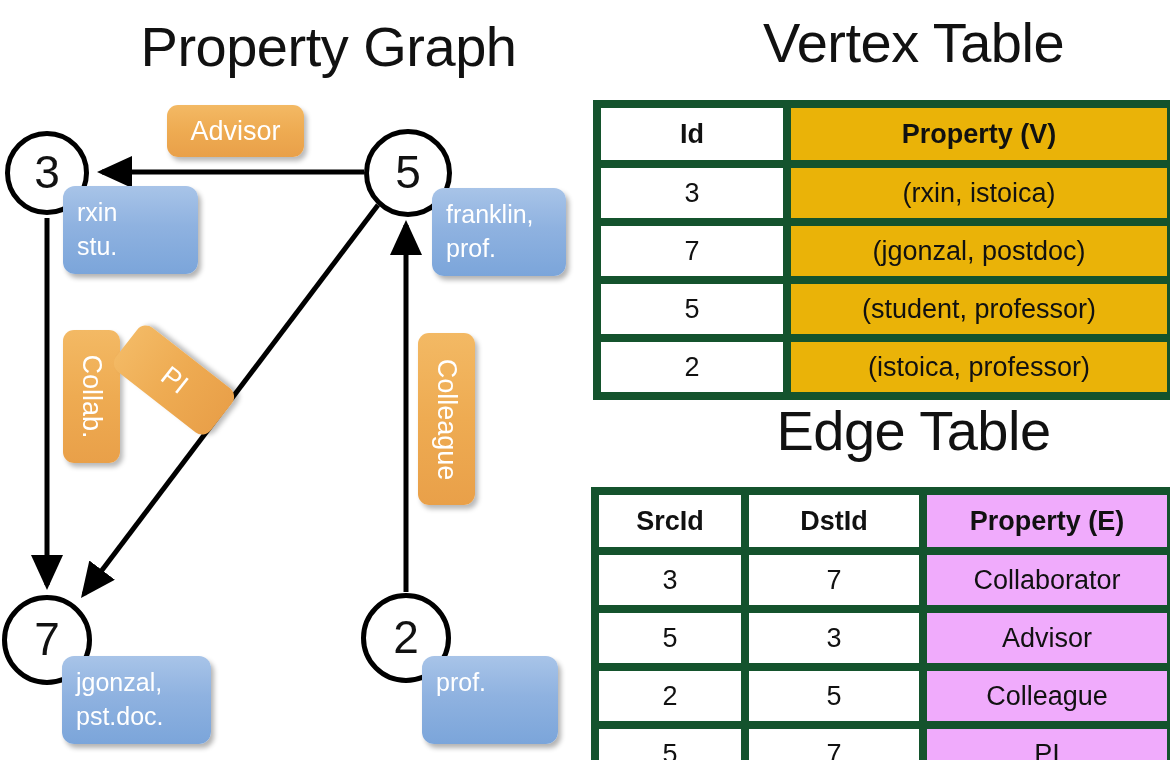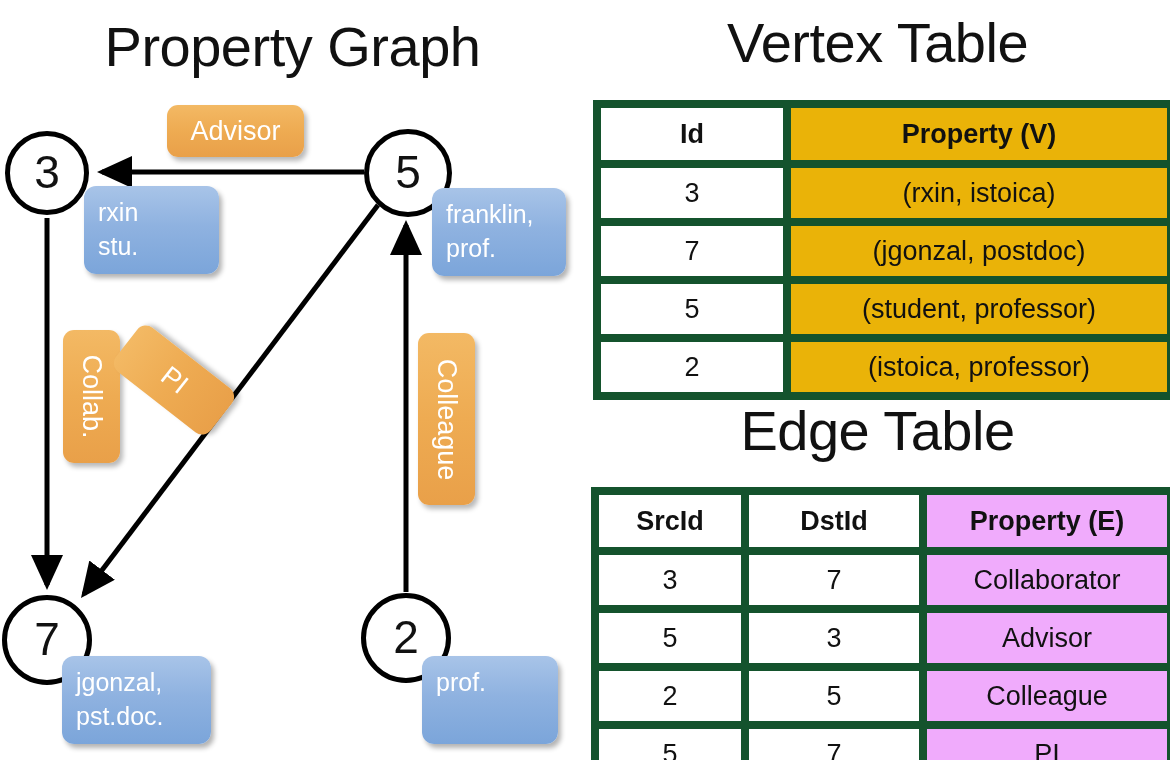--- a/index.html
+++ b/index.html
@@ -19,20 +19,21 @@
   
   .big-title {
     position: absolute;
     font-family: "Liberation Sans", sans-serif;
     font-weight: 300;
     font-size: 56px;
     letter-spacing: -0.5px;
     color: #111;
     white-space: nowrap;
     text-align: center;
+    padding-left: 36px;
   }
   #title-property-graph { left: 0px;   top: 14px;  width: 585px; }
   #title-vertex-table   { left: 585px; top: 10px;  width: 585px; }
   #title-edge-table     { left: 585px; top: 398px; width: 585px; }
 
   
   #graph-panel {
     position: absolute;
     left: 0; top: 0;
     width: 585px; height: 760px;
@@ -161,21 +162,21 @@
   </div>
 
   <div class="node-circle" style="left:2px; top:595px; width:90px; height:90px;">
     <span>7</span>
   </div>
 
   <div class="node-circle" style="left:361px; top:593px; width:90px; height:90px;">
     <span>2</span>
   </div>
 
-  <div class="prop-box" style="left:63px; top:186px; width:135px; height:88px;margin-left:21px;">
+  <div class="prop-box" style="left:63px; top:186px; width:135px; height:88px;">
     <div>rxin</div>
     <div>stu.</div>
   </div>
 
   <div class="prop-box" style="left:424px; top:188px; width:134px; height:88px;margin-left:8px;">
     <div>franklin,</div>
     <div>prof.</div>
   </div>
 
   <div class="prop-box" style="left:62px; top:656px; width:149px; height:88px;">

